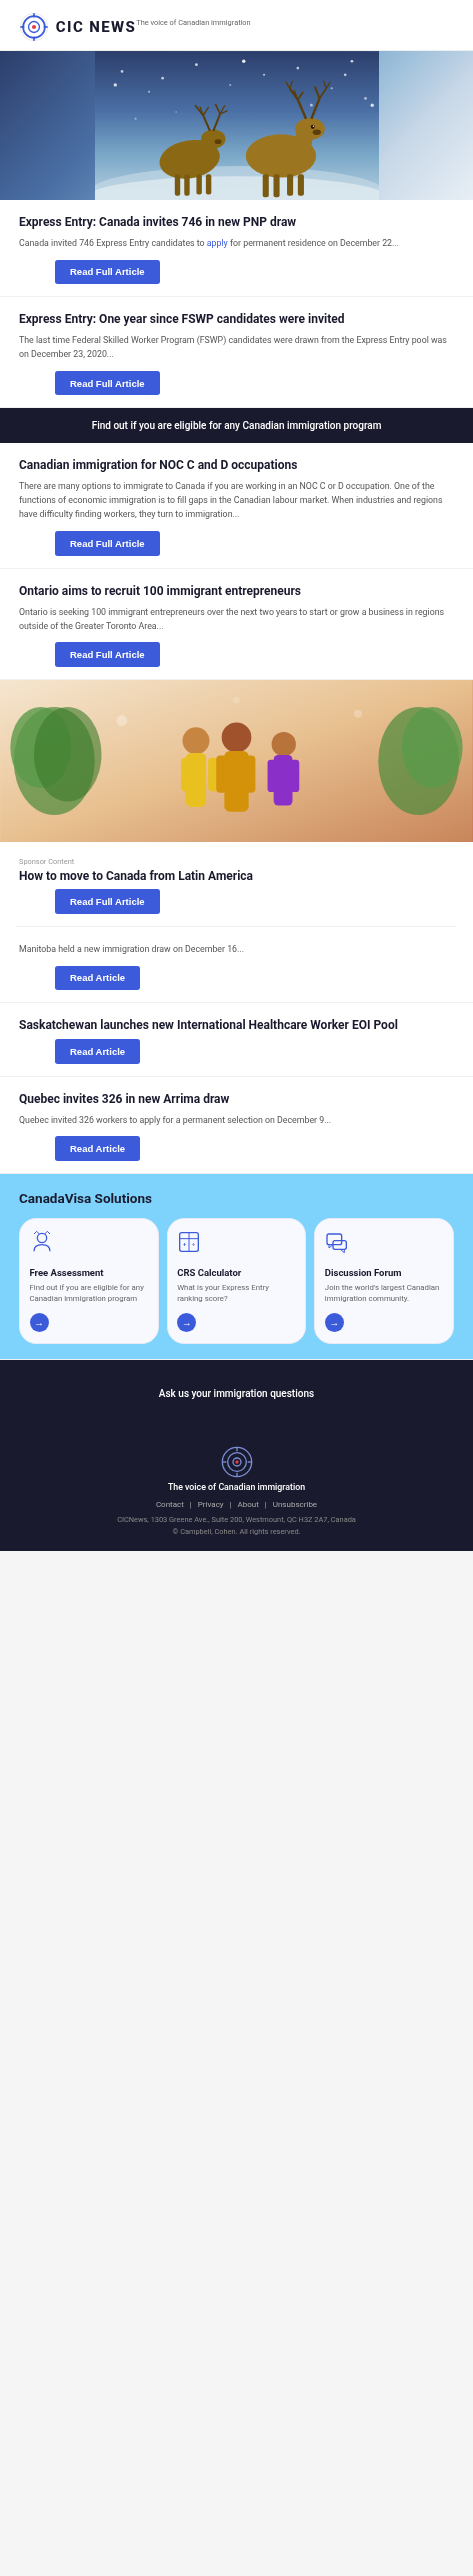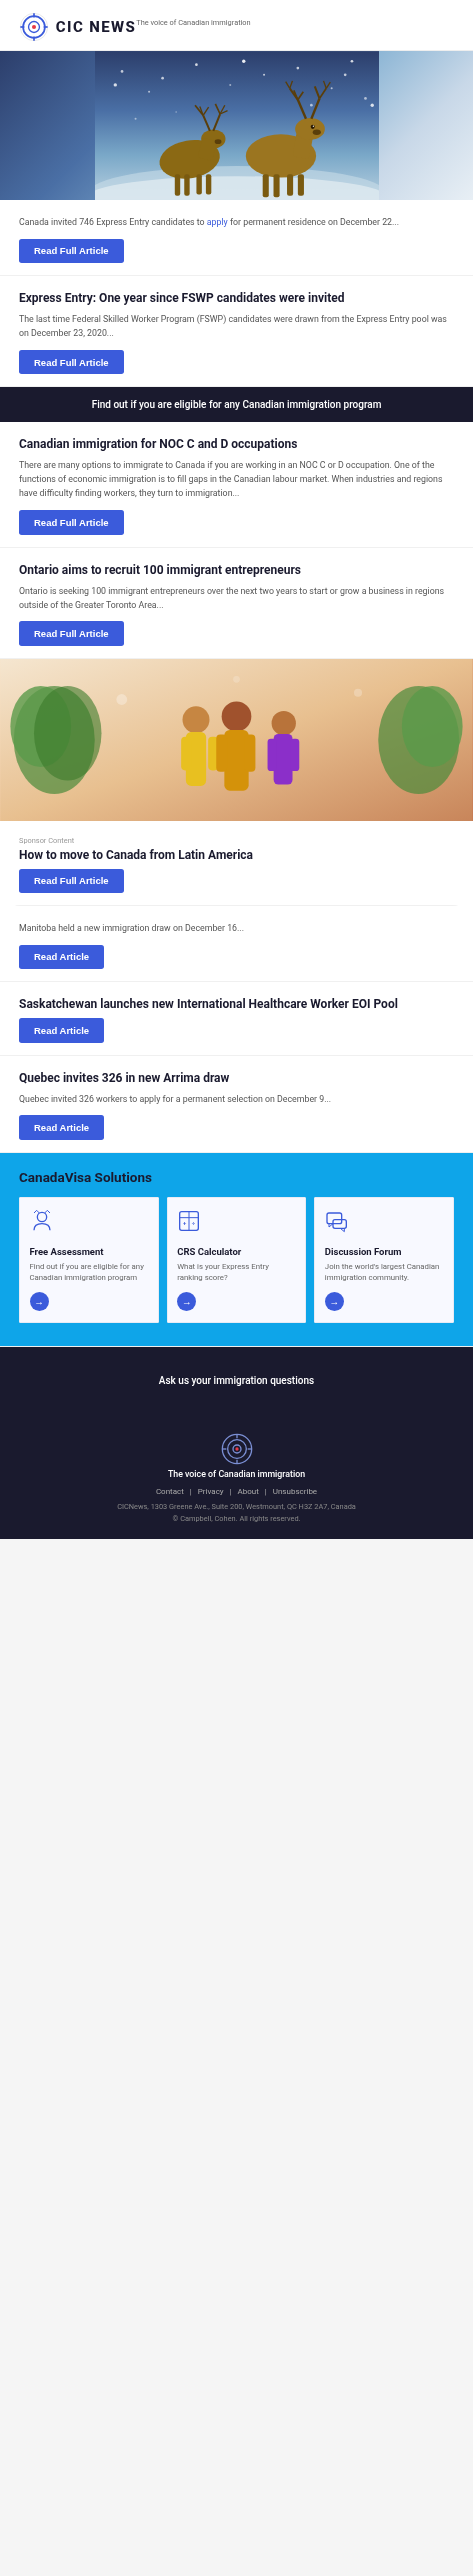--- a/index.html
+++ b/index.html
@@ -84,20 +84,21 @@
       display: inline-block;
       background: #3b5bdb;
       color: #fff;
       border: none;
       border-radius: 2.7px;
       padding: 6.8px 15px;
       font-size: 9.5px;
       font-weight: 600;
       cursor: pointer;
       text-decoration: none;
+      margin-left: 36px;
     }
 
     
     .cta-banner {
       background: #1a1a2e;
       color: #fff;
       text-align: center;
       padding: 12px 19px;
       font-size: 10px;
       font-weight: 500;
@@ -117,39 +118,39 @@
       position: relative;
       overflow: hidden;
       display: flex;
       align-items: center;
       justify-content: center;
       margin-bottom: 0;
     }
 
     
     .canadavisa-section {
-      padding: 16px 19px 23px 19px;
-      background: #0ea5e9;
+      padding: 16px 19px 15px 19px;
+      background: #7dd3fc;
       border-bottom: 0.7px solid #f0f0f0;
     }
     .canadavisa-title {
       font-size: 13.5px;
       font-weight: 700;
       color: #1a1a2e;
       margin-bottom: 12px;
     }
     .solutions-grid {
       display: flex;
       gap: 8px;
     }
     .solution-card {
       flex: 1;
       background: #f8f9ff;
       border: 0.7px solid #e8ebf5;
-      border-radius: 1px;
+      border-radius: 17px;
       padding: 10.8px 9.5px;
       display: flex;
       flex-direction: column;
       gap: 5.4px;
       justify-content: space-between;
     }
     .solution-icon {
       font-size: 19px;
       margin-bottom: 2.7px;
       color: #3b5bdb;
@@ -340,20 +341,21 @@
 
       <circle cx="30" cy="50" r="2.5" fill="#fff" opacity="0.8"></circle>
       <circle cx="100" cy="40" r="2" fill="#fff" opacity="0.7"></circle>
       <circle cx="220" cy="15" r="2.5" fill="#fff" opacity="0.9"></circle>
       <circle cx="370" cy="35" r="2" fill="#fff" opacity="0.7"></circle>
       <circle cx="410" cy="80" r="2.5" fill="#fff" opacity="0.8"></circle>
     </svg>
   </div>
 
   <div class="article-card">
+    <div class="article-title">Express Entry: Canada invites 746 in new PNP draw</div>
     <div class="article-excerpt">
       Canada invited 746 Express Entry candidates to <a class="article-link">apply</a> for permanent residence on December 22...
     </div>
     <button class="read-btn">Read Full Article</button>
   </div>
 
   <div class="article-card">
     <div class="article-title">Express Entry: One year since FSWP candidates were invited</div>
     <div class="article-excerpt">The last time Federal Skilled Worker Program (FSWP) candidates were drawn from the Express Entry pool was on December 23, 2020...</div>
     <button class="read-btn">Read Full Article</button>

